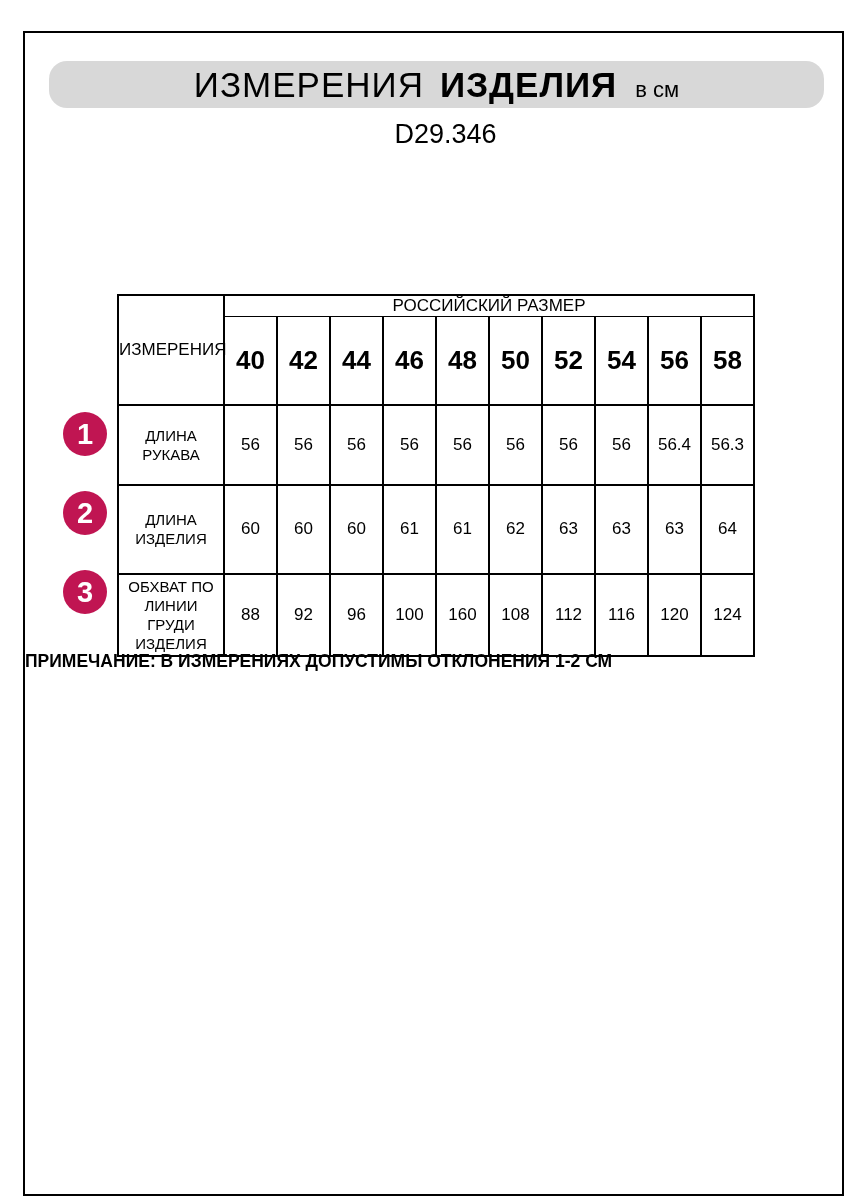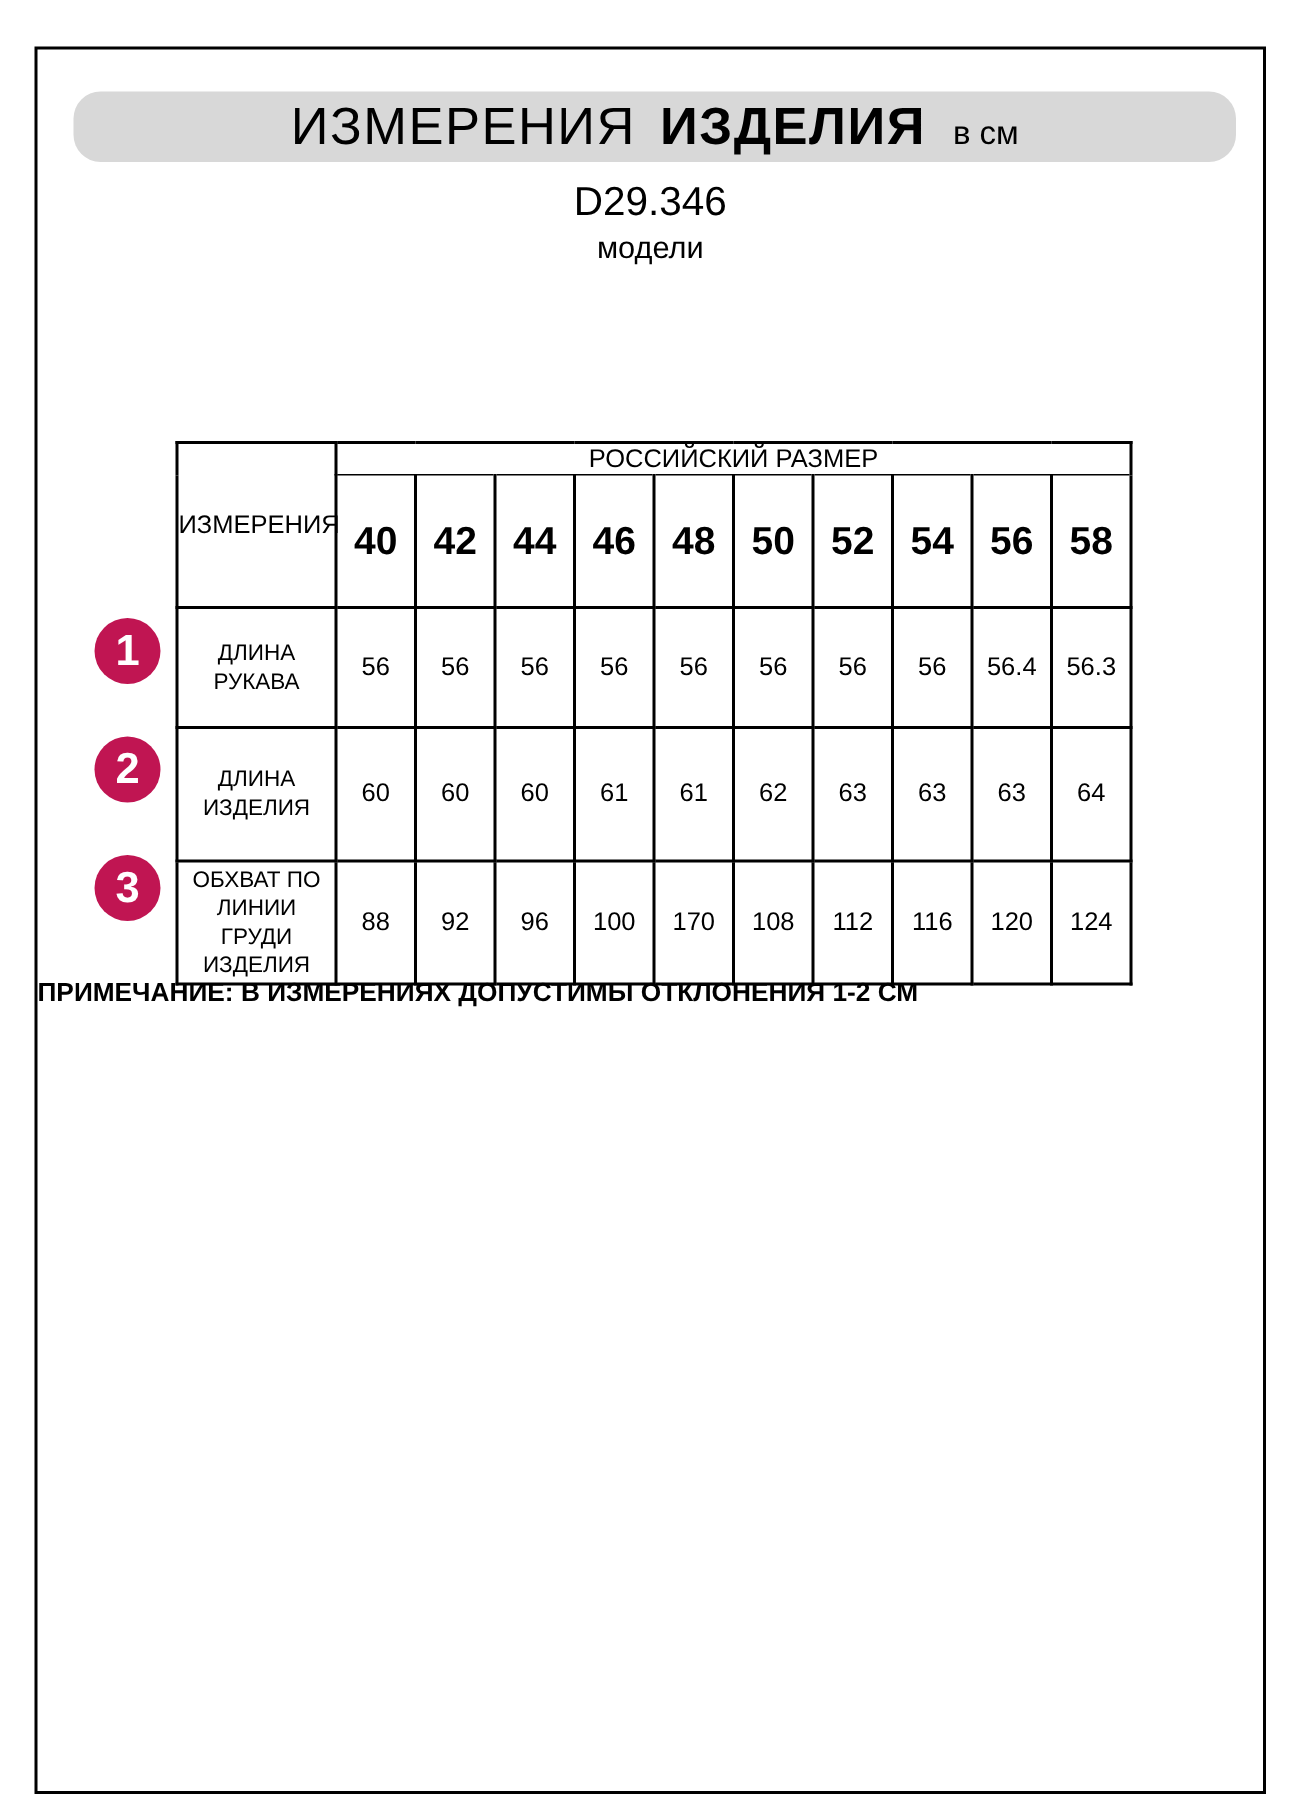--- a/index.html
+++ b/index.html
@@ -19,21 +19,21 @@
   .title-bar{
     position:absolute;left:24px;top:28px;width:775px;height:47px;
     background:var(--title_bar_bg);
     text-align:center;line-height:47px;white-space:nowrap;border-radius:18px;
   }
   .title-main{font-size:35px;font-weight:400;letter-spacing:1px;}
   .title-bold{font-size:35px;font-weight:700;margin-left:16px;letter-spacing:1px;}
   .title-unit{font-size:22px;font-weight:400;margin-left:18px;}
 
   .model-code{
-    position:absolute;left:0;top:86px;width:100%;
+    position:absolute;left:12px;top:86px;width:100%;
     text-align:center;font-size:27px;font-weight:400;
   }
 
   .description{
     position:absolute;left:0;top:119px;width:100%;
     text-align:center;font-size:20.5px;line-height:27px;font-weight:400;
   }
 
   .size-table{
     position:absolute;left:92px;top:261px;width:638px;
@@ -73,21 +73,20 @@
 
 <div class="page">
 
   <div class="title-bar">
     <span class="title-main">ИЗМЕРЕНИЯ</span><span class="title-bold">ИЗДЕЛИЯ</span><span class="title-unit">в см</span>
   </div>
 
   <div class="model-code">D29.346</div>
 
   <div class="description">
-    <div>модели</div>
   </div>
 
   <div class="badge badge-1">1</div>
   <div class="badge badge-2">2</div>
   <div class="badge badge-3">3</div>
 
   <table class="size-table">
     <colgroup>
       <col class="col-measure">
       <col>
@@ -143,21 +142,21 @@
         <td class="value-cell">63</td>
         <td class="value-cell">63</td>
         <td class="value-cell">64</td>
       </tr>
       <tr class="data-row-3">
         <td class="row-label">ОБХВАТ ПО ЛИНИИ ГРУДИ ИЗДЕЛИЯ</td>
         <td class="value-cell">88</td>
         <td class="value-cell">92</td>
         <td class="value-cell">96</td>
         <td class="value-cell">100</td>
-        <td class="value-cell">170</td>
+        <td class="value-cell">160</td>
         <td class="value-cell">108</td>
         <td class="value-cell">112</td>
         <td class="value-cell">116</td>
         <td class="value-cell">120</td>
         <td class="value-cell">124</td>
       </tr>
     </tbody>
   </table>
 
   <div class="note">ПРИМЕЧАНИЕ: В ИЗМЕРЕНИЯХ ДОПУСТИМЫ ОТКЛОНЕНИЯ 1-2 СМ</div>

